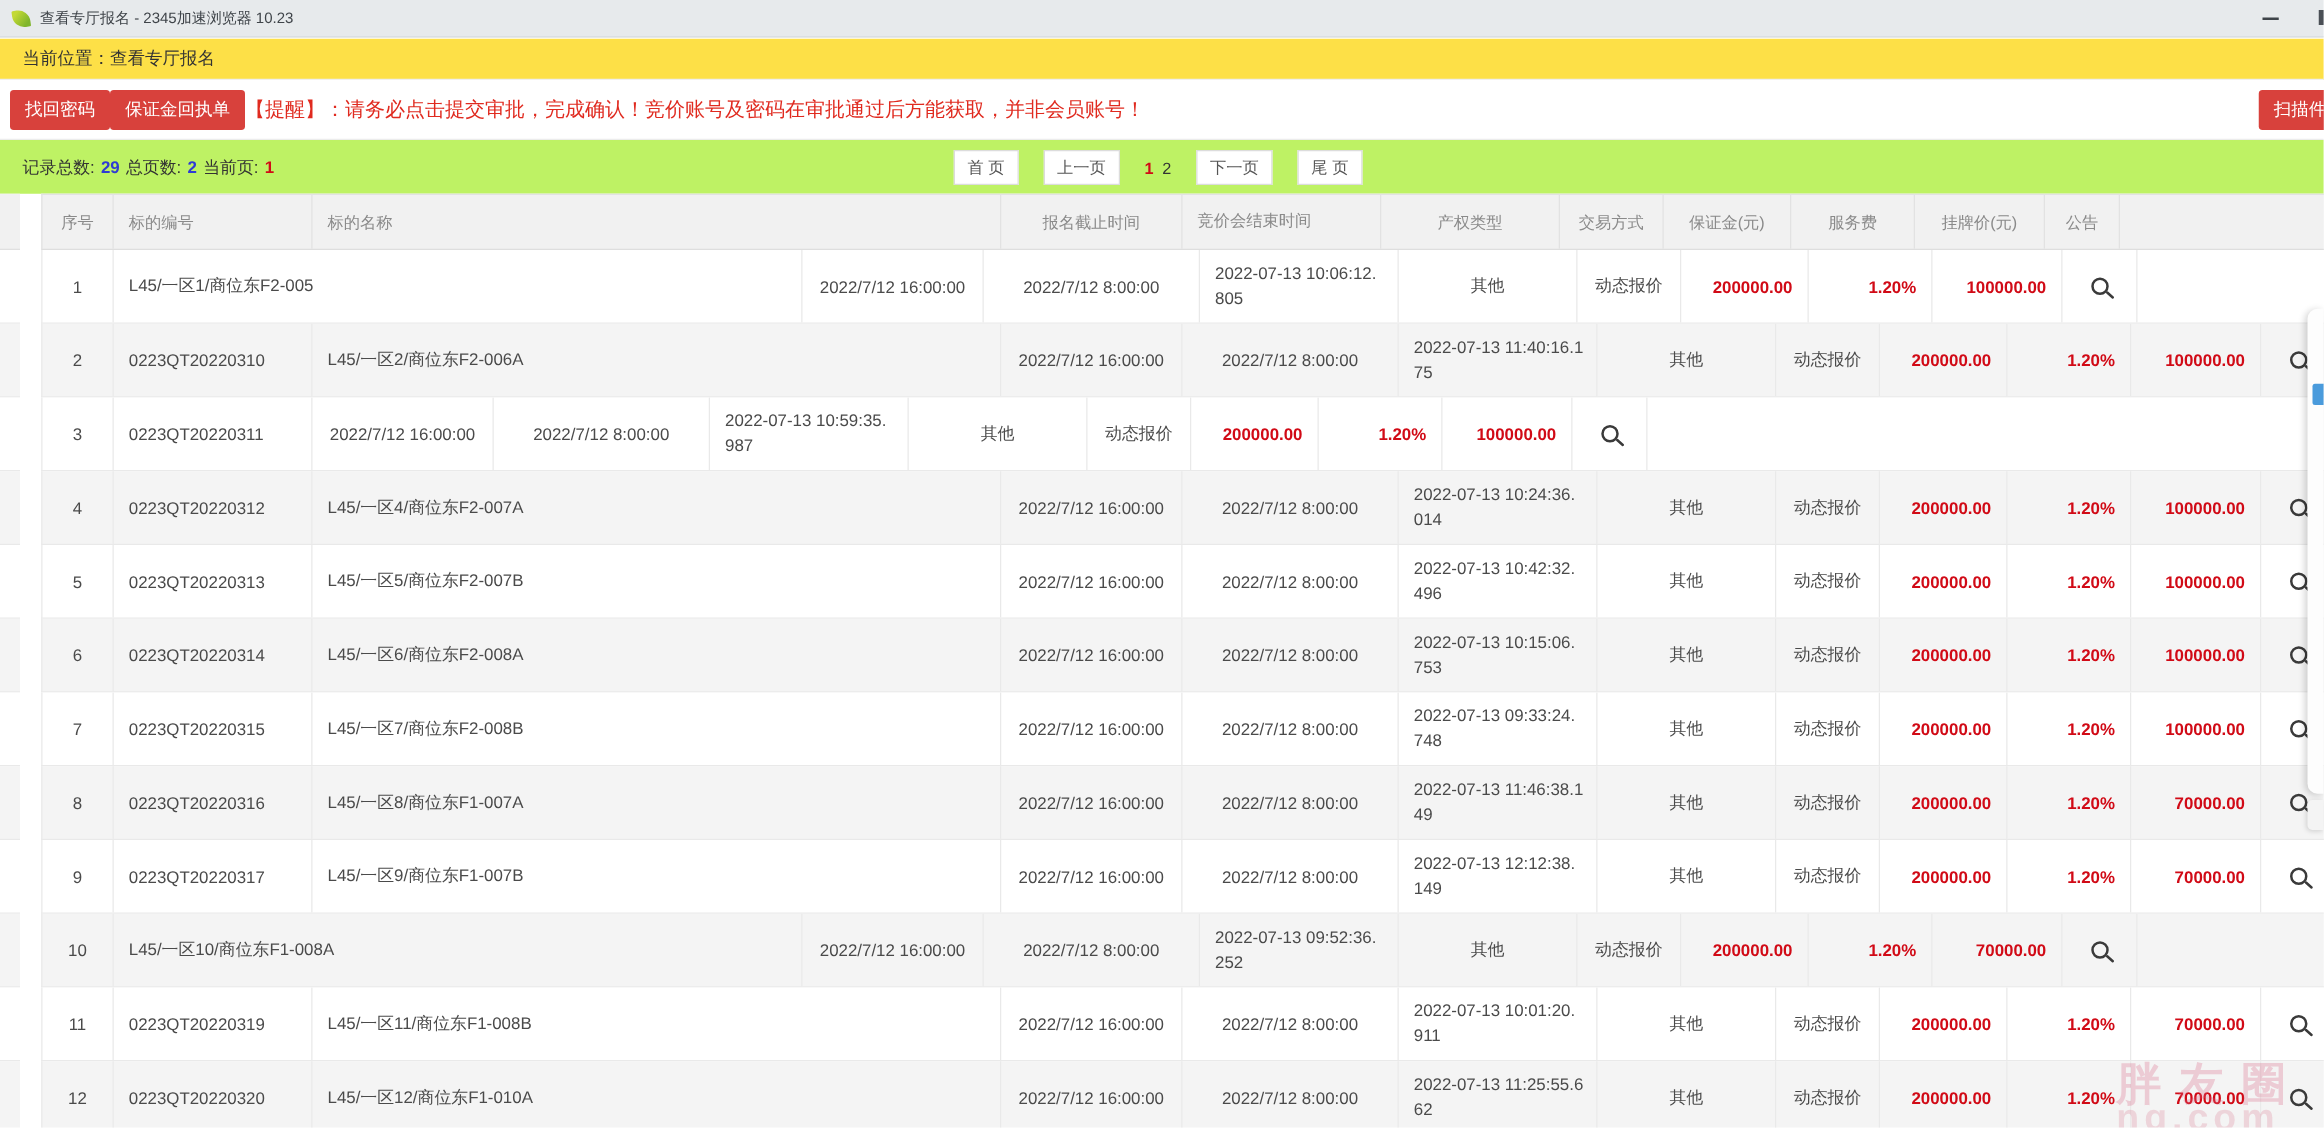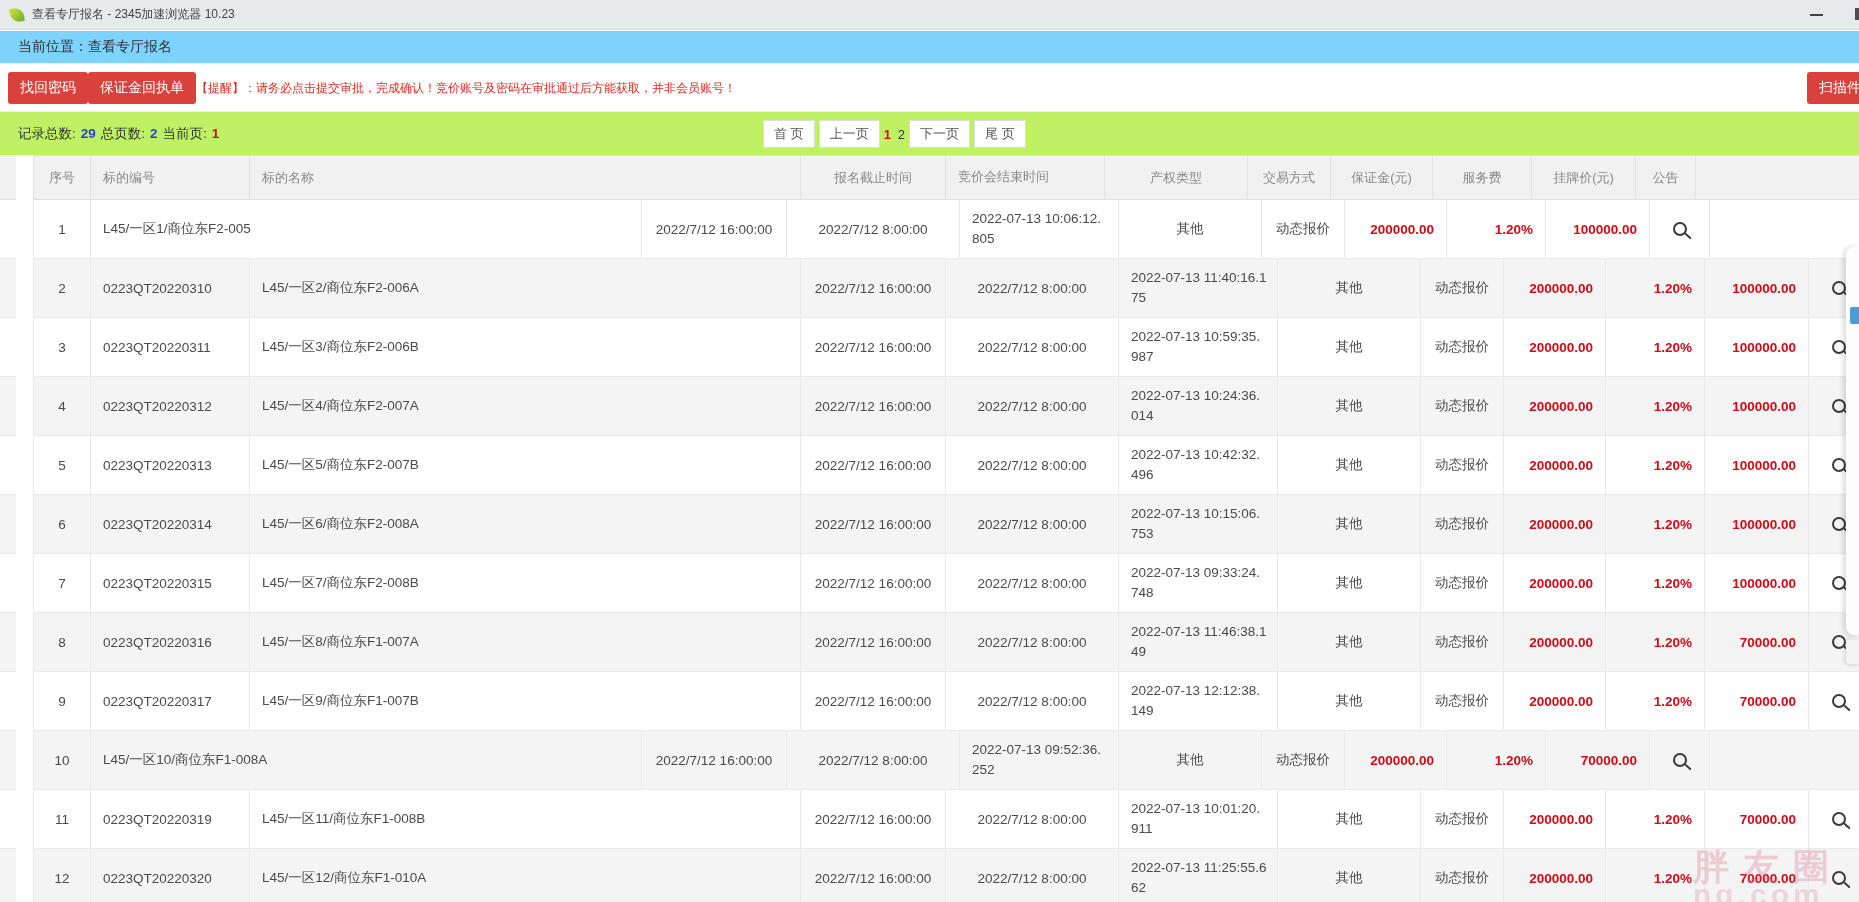--- a/index.html
+++ b/index.html
@@ -8,36 +8,36 @@
 
   
   .titlebar { position:absolute; left:0; top:0; width:1859px; height:30px; background:#e7eaec; border-bottom:1px solid #d8dbde; display:flex; align-items:center; padding:0 10px; }
   .leaf { width:14px; height:14px; background:linear-gradient(135deg,#c3d934 20%,#7fb52c 80%); border-radius:1px 70% 1px 70%; transform:rotate(-8deg); margin-right:8px; flex:none; }
   .win-title { font-size:12px; color:#3f4449; }
   .win-controls { margin-left:auto; display:flex; align-items:center; gap:18px; }
   .min-dash { width:13px; height:2px; background:#3f4449; margin-right:26px; cursor:pointer; }
   .ctrl-sliver { position:absolute; right:0; top:8px; width:4px; height:12px; background:#4a4f55; }
 
   
-  .breadcrumb { position:absolute; left:0; top:31px; width:1859px; height:33px; display:flex; align-items:center; padding-left:18px; font-size:14px; color:#333; background:#7dd3fc; border-bottom:1px solid #efefef; }
+  .breadcrumb { position:absolute; left:0; top:31px; width:1859px; height:33px; display:flex; align-items:center; padding-left:18px; font-size:14px; color:#333; background:#fde047; border-bottom:1px solid #efefef; }
 
   
   .toolbar { position:absolute; left:0; top:64px; width:1859px; height:48px; background:#fff; border-bottom:1px solid #ececec; }
   .btn-red { position:absolute; top:8px; height:32px; background:#d8413c; color:#fff; font-size:14px; border:none; border-radius:3px; padding:0 12px; cursor:pointer; font-family:inherit; }
   .btn-find { left:8px; }
   .btn-receipt { left:88px; }
   .btn-scan { left:1807px; width:100px; text-align:left; padding-left:12px; }
-  .alert-text { position:absolute; left:196px; top:0; height:48px; display:flex; align-items:center; color:#e02a1f; font-size:12px; white-space:nowrap; }
+  .alert-text { position:absolute; left:196px; top:0; height:48px; display:flex; align-items:center; color:#e02a1f; font-size:16px; white-space:nowrap; }
 
   
   .statusbar { position:absolute; left:0; top:112px; width:1859px; height:43px; background:#bef264; }
   .rec-info { position:absolute; left:18px; top:0; height:43px; display:flex; align-items:center; gap:5px; font-size:13.5px; color:#333; }
   .num-blue { color:#2f3bd4; font-weight:bold; }
   .num-red { color:#d10a16; font-weight:bold; }
-  .pager { position:absolute; left:763px; top:8px; display:flex; align-items:center; gap:4px; }
+  .pager { position:absolute; left:763px; top:8px; display:flex; align-items:center; gap:20px; }
   .page-btn { height:28px; padding:0 10px; display:flex; align-items:center; background:#fff; border:1px solid #dcdcdc; color:#555; font-size:13px; cursor:pointer; white-space:nowrap; font-family:inherit; }
   .page-nums { display:flex; gap:7px; font-size:13px; align-items:center; }
   .page-cur { color:#d10a16; font-weight:bold; cursor:default; }
   .page-n { color:#333; cursor:pointer; }
 
   
   .gutter { position:absolute; left:0; top:155px; width:16px; }
   .gutter-head { height:45px; background:#f1f1f1; border-bottom:1px solid #e0e0e0; }
   .gutter-row { height:59px; background:#fff; border-bottom:1px solid #e9e9e9; }
   .gutter-row.even { background:#f4f4f4; }
@@ -177,21 +177,20 @@
     <div class="td c8 money">200000.00</div>
     <div class="td c9 money">1.20%</div>
     <div class="td c10 money">100000.00</div>
     <div class="td c11">
           <span class="mag"></span>
         </div>
   </div>
       <div class="tr">
     <div class="td c0">3</div>
     <div class="td c1">0223QT20220311</div>
-    <div class="td c2">L45/一区3/商位东F2-006B</div>
     <div class="td c3">2022/7/12 16:00:00</div>
     <div class="td c4">2022/7/12 8:00:00</div>
     <div class="td c5">2022-07-13 10:59:35.987</div>
     <div class="td c6">其他</div>
     <div class="td c7">动态报价</div>
     <div class="td c8 money">200000.00</div>
     <div class="td c9 money">1.20%</div>
     <div class="td c10 money">100000.00</div>
     <div class="td c11">
           <span class="mag"></span>

